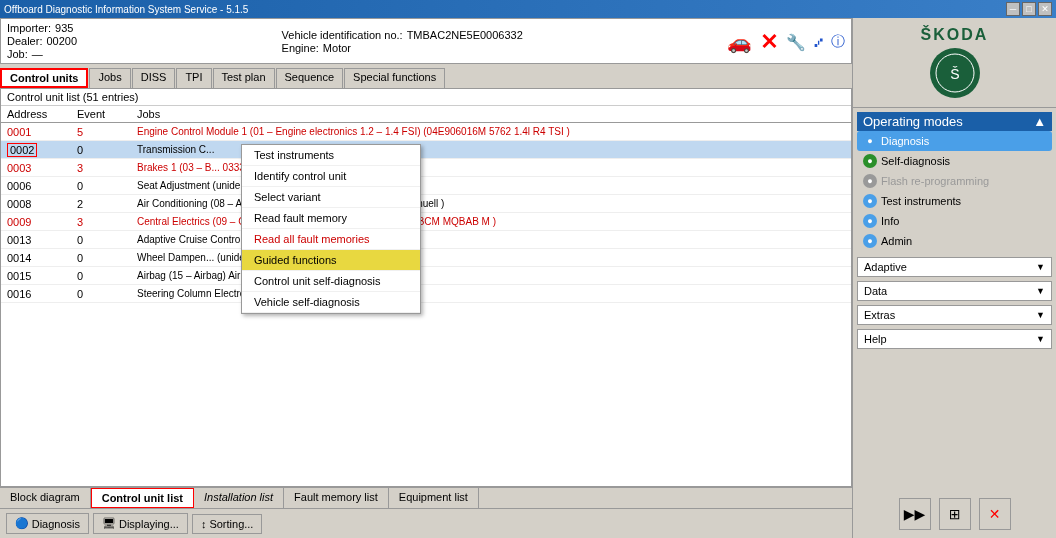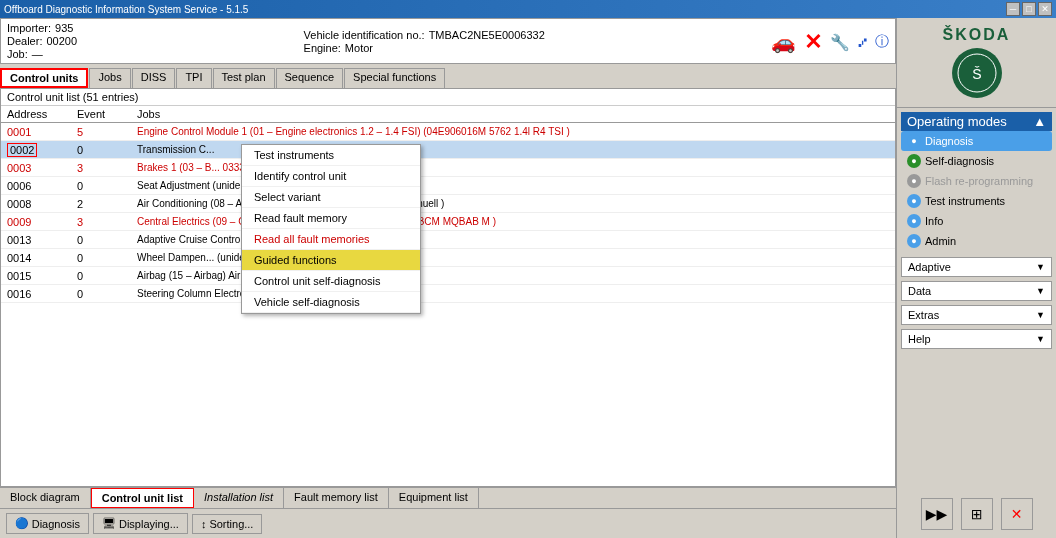--- a/index.html
+++ b/index.html
@@ -107,21 +107,21 @@
       padding: 3px 8px;
       font-size: 11px;
       cursor: pointer;
       display: flex;
       align-items: center;
       gap: 3px;
     }
 
     
     .right-panel {
-      width: 160px;
+      width: 204px;
       background: #d4d0c8;
       border-left: 1px solid #999;
       display: flex;
       flex-direction: column;
     }
 
     
     .skoda-area {
       background: #d4d0c8;
       border-bottom: 1px solid #999;

